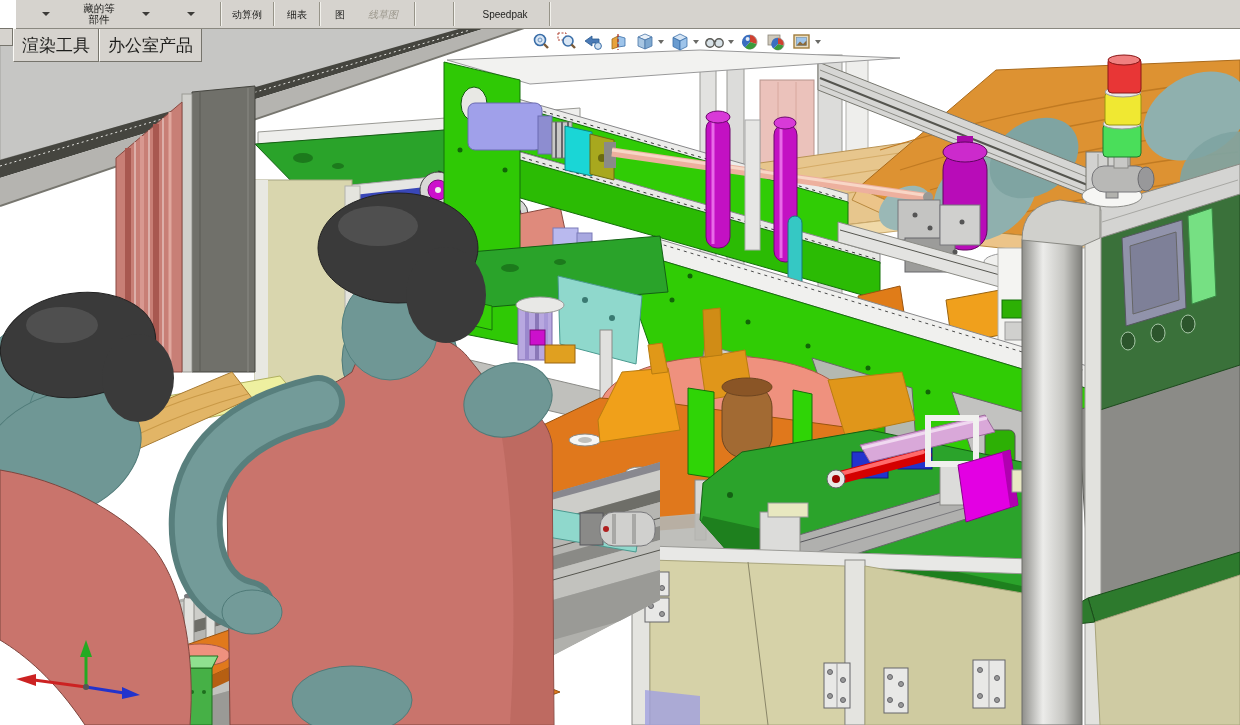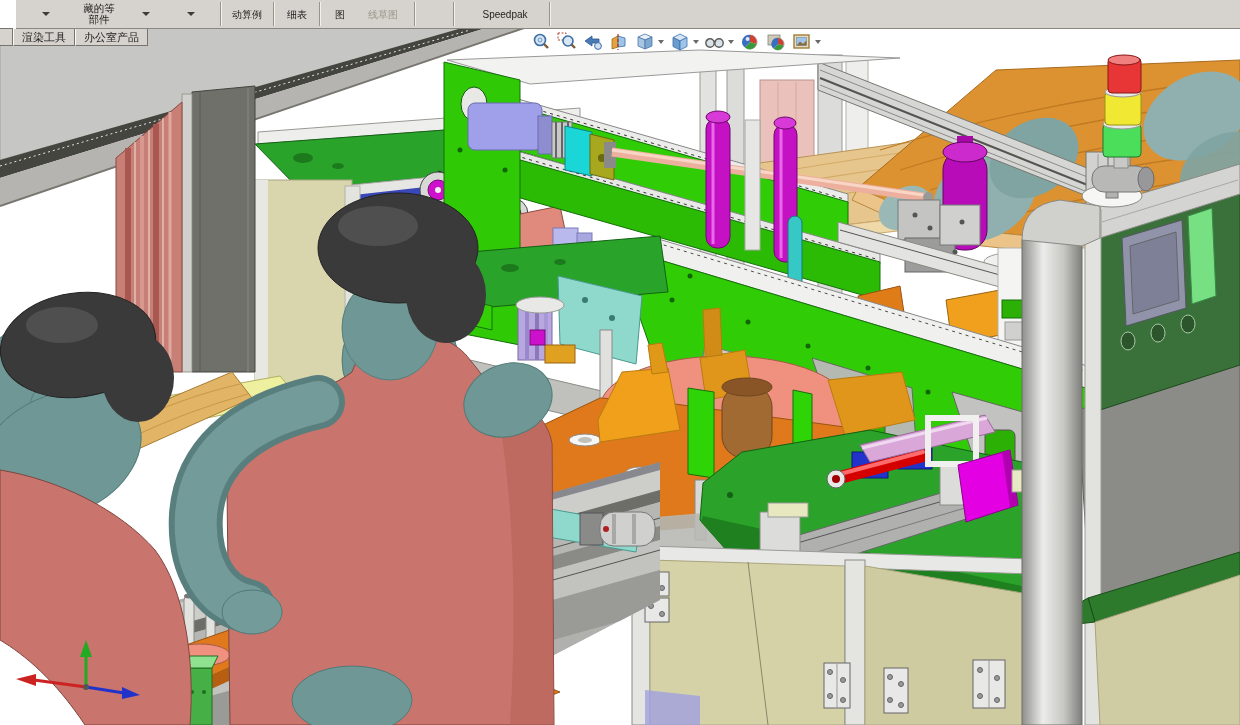--- a/index.html
+++ b/index.html
@@ -14,23 +14,23 @@
       text-align:center;cursor:default;}
   .cb-two{flex-direction:column;font-size:10.5px;line-height:11px;}
   .caret{width:0;height:0;border-left:4px solid transparent;border-right:4px solid transparent;
       border-top:4px solid #3c3b38;}
   .cb-sep{position:absolute;top:2px;height:24px;width:1px;background:#979489;
       border-right:1px solid #f2f1ec;}
   .disabled{color:#9b978c;}
   
   .tabsbar{position:absolute;left:0;top:0;height:18px;display:flex;z-index:25;}
   .tabstub{width:13px;height:18px;background:#d6d3ce;border:1px solid #76746c;border-left:none;box-sizing:border-box;}
-  .tab{height:18px;box-sizing:border-box;padding:1px 8px 0 8px;background:#d6d3ce;
+  .tab{height:34px;box-sizing:border-box;padding:1px 8px 0 8px;background:#d6d3ce;
       border:1px solid #76746c;border-left-color:#fbfaf6;border-top-color:#fbfaf6;
-      font-size:11px;color:#1d1d1b;display:flex;align-items:center;cursor:default;white-space:nowrap;}
+      font-size:17px;color:#1d1d1b;display:flex;align-items:center;cursor:default;white-space:nowrap;}
   
   .viewport{position:absolute;left:0;top:28px;width:1240px;height:697px;background:#fff;}
   
   .hud{position:absolute;left:528px;top:2px;height:24px;display:flex;align-items:center;z-index:20;}
   .hicon{width:22px;height:22px;margin:0 2px;display:flex;align-items:center;justify-content:center;}
   .hcaret{width:0;height:0;border-left:3.5px solid transparent;border-right:3.5px solid transparent;
       border-top:4px solid #6a6a66;margin:0 3px 0 0;}
   svg{display:block;}
 </style>
 </head>
@@ -51,21 +51,21 @@
       </div>
     <div class="cb-item" style="left:167px;width:16px;">
         <span class="caret"></span>
       </div>
     <div class="cb-sep" style="left:204px;"></div>
     <div class="cb-item" style="left:208px;width:46px;">动算例</div>
     <div class="cb-sep" style="left:257px;"></div>
     <div class="cb-item" style="left:263px;width:36px;">细表</div>
     <div class="cb-sep" style="left:303px;"></div>
     <div class="cb-item" style="left:312px;width:24px;">图</div>
-    <div class="cb-item disabled" style="left:342px;width:50px;">线草图</div>
+    <div class="cb-item disabled" style="left:342px;width:50px;font-style:italic;">线草图</div>
     <div class="cb-sep" style="left:398px;"></div>
     <div class="cb-sep" style="left:437px;"></div>
     <div class="cb-item" style="left:452px;width:74px;">Speedpak</div>
     <div class="cb-sep" style="left:533px;"></div>
   </div>
 
   <div class="viewport">
 
     <div class="tabsbar">
       <div class="tabstub"></div>

